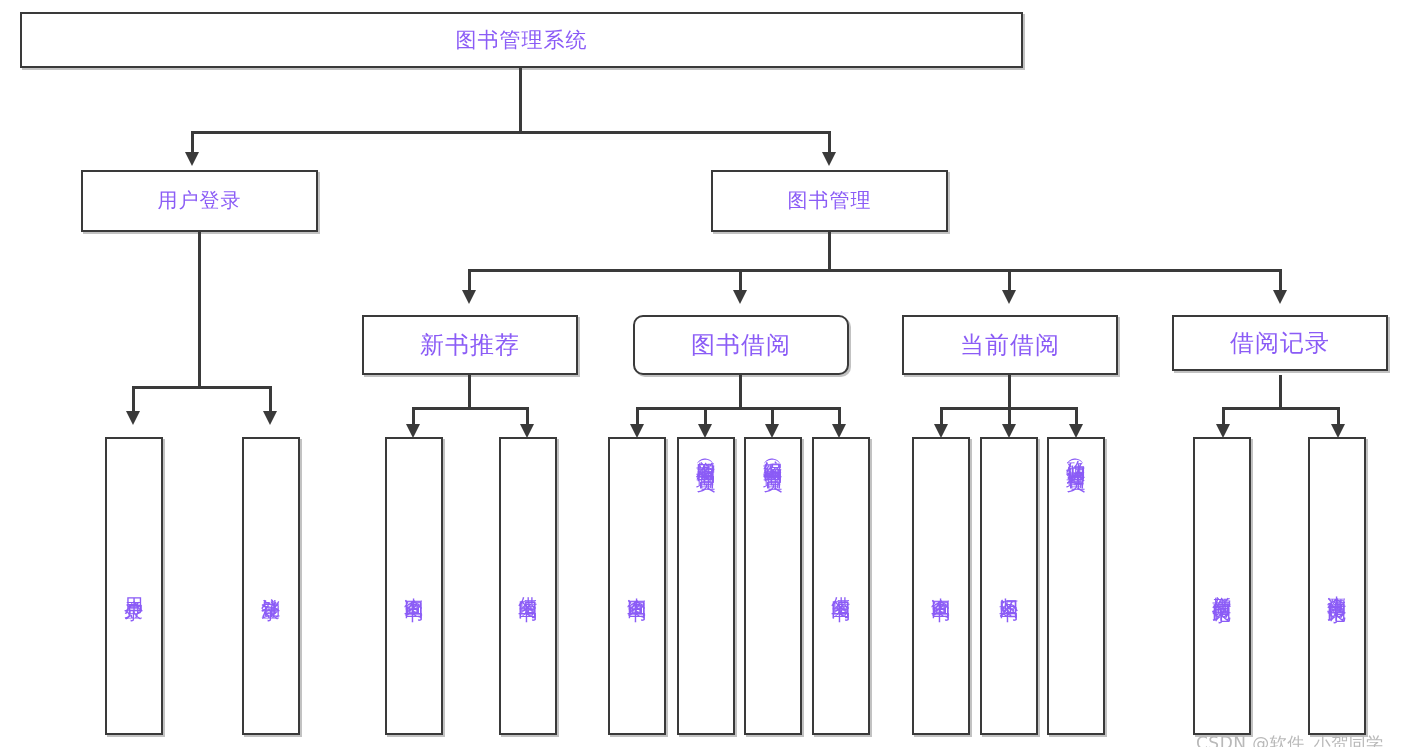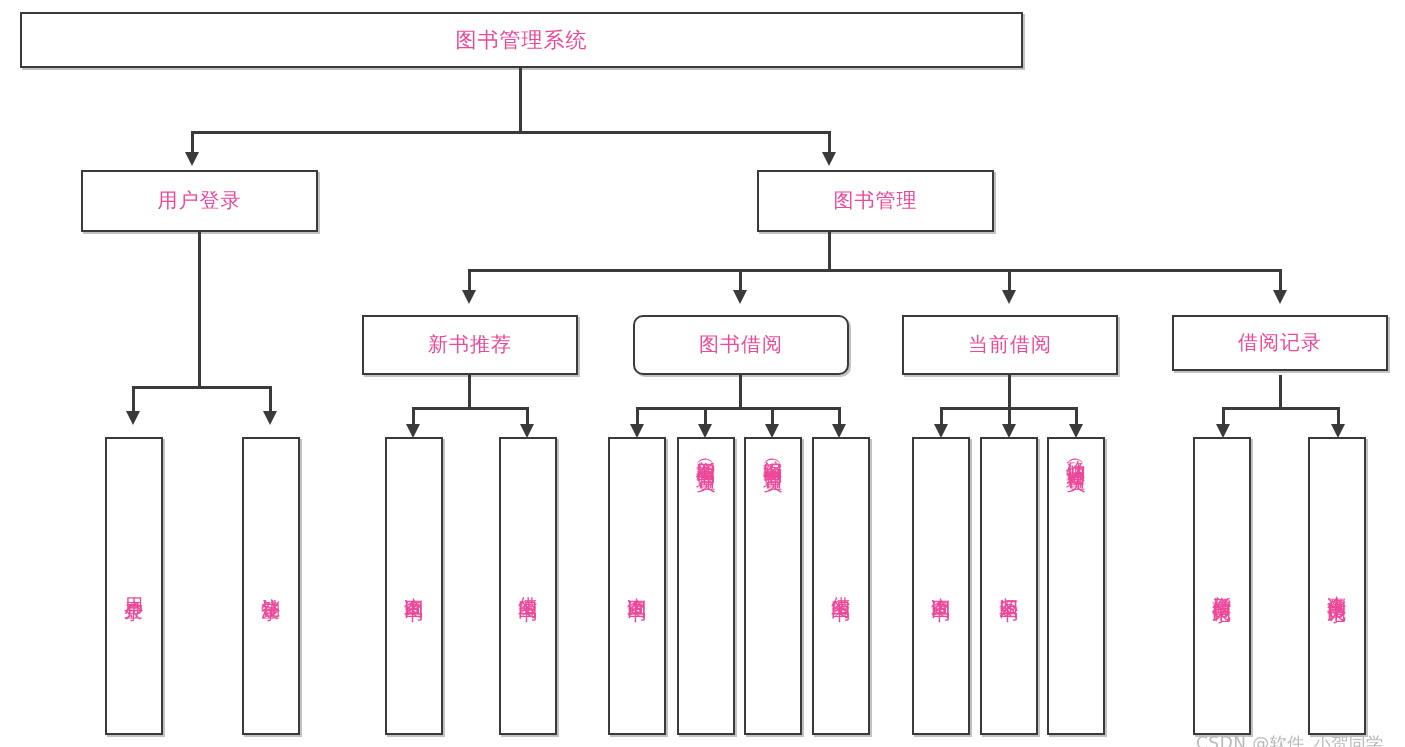--- a/index.html
+++ b/index.html
@@ -29,28 +29,28 @@
     display: flex;
     align-items: center;
     justify-content: center;
     color: #222222;
   }
   .node .label {
     display: block;
     text-align: right;
     line-height: 1.18;
     letter-spacing: 1px;
-    color: #ec4899;
+    color: #8b5cf6;
   }
 
   
   .node.root  { font-size: 21px; }
   
   .node.lvl2  { font-size: 20px; }
-  .node.lvl3  { font-size: 20px; }
+  .node.lvl3  { font-size: 24px; }
 
   
   .node.leaf {
     align-items: flex-start;
     justify-content: center;
     padding-top: 6px;
   }
   .node.leaf .label {
     writing-mode: vertical-rl;
     text-orientation: upright;
@@ -103,21 +103,21 @@
 
   <div class="vline" style="left:191px; top:131px; width:3px; height:24px;"></div>
   <div class="arrow" style="left:185px; top:152px;"></div>
   <div class="vline" style="left:828px; top:131px; width:3px; height:24px;"></div>
   <div class="arrow" style="left:822px; top:152px;"></div>
 
   <div class="node lvl2" style="left:81px; top:170px; width:237px; height:62px;">
     <span class="label">用户登录</span>
   </div>
 
-  <div class="node lvl2" style="left:711px; top:170px; width:237px; height:62px;margin-left:46px;">
+  <div class="node lvl2" style="left:711px; top:170px; width:237px; height:62px;">
     <span class="label">图书管理</span>
   </div>
 
   <div class="vline" style="left:198px; top:232px; width:3px; height:156px;"></div>
   <div class="hline" style="left:132px; top:386px; width:137px; height:3px;"></div>
   <div class="vline" style="left:132px; top:386px; width:3px; height:26px;"></div>
   <div class="arrow" style="left:126px; top:411px;"></div>
   <div class="vline" style="left:269px; top:386px; width:3px; height:26px;"></div>
   <div class="arrow" style="left:263px; top:411px;"></div>
 

